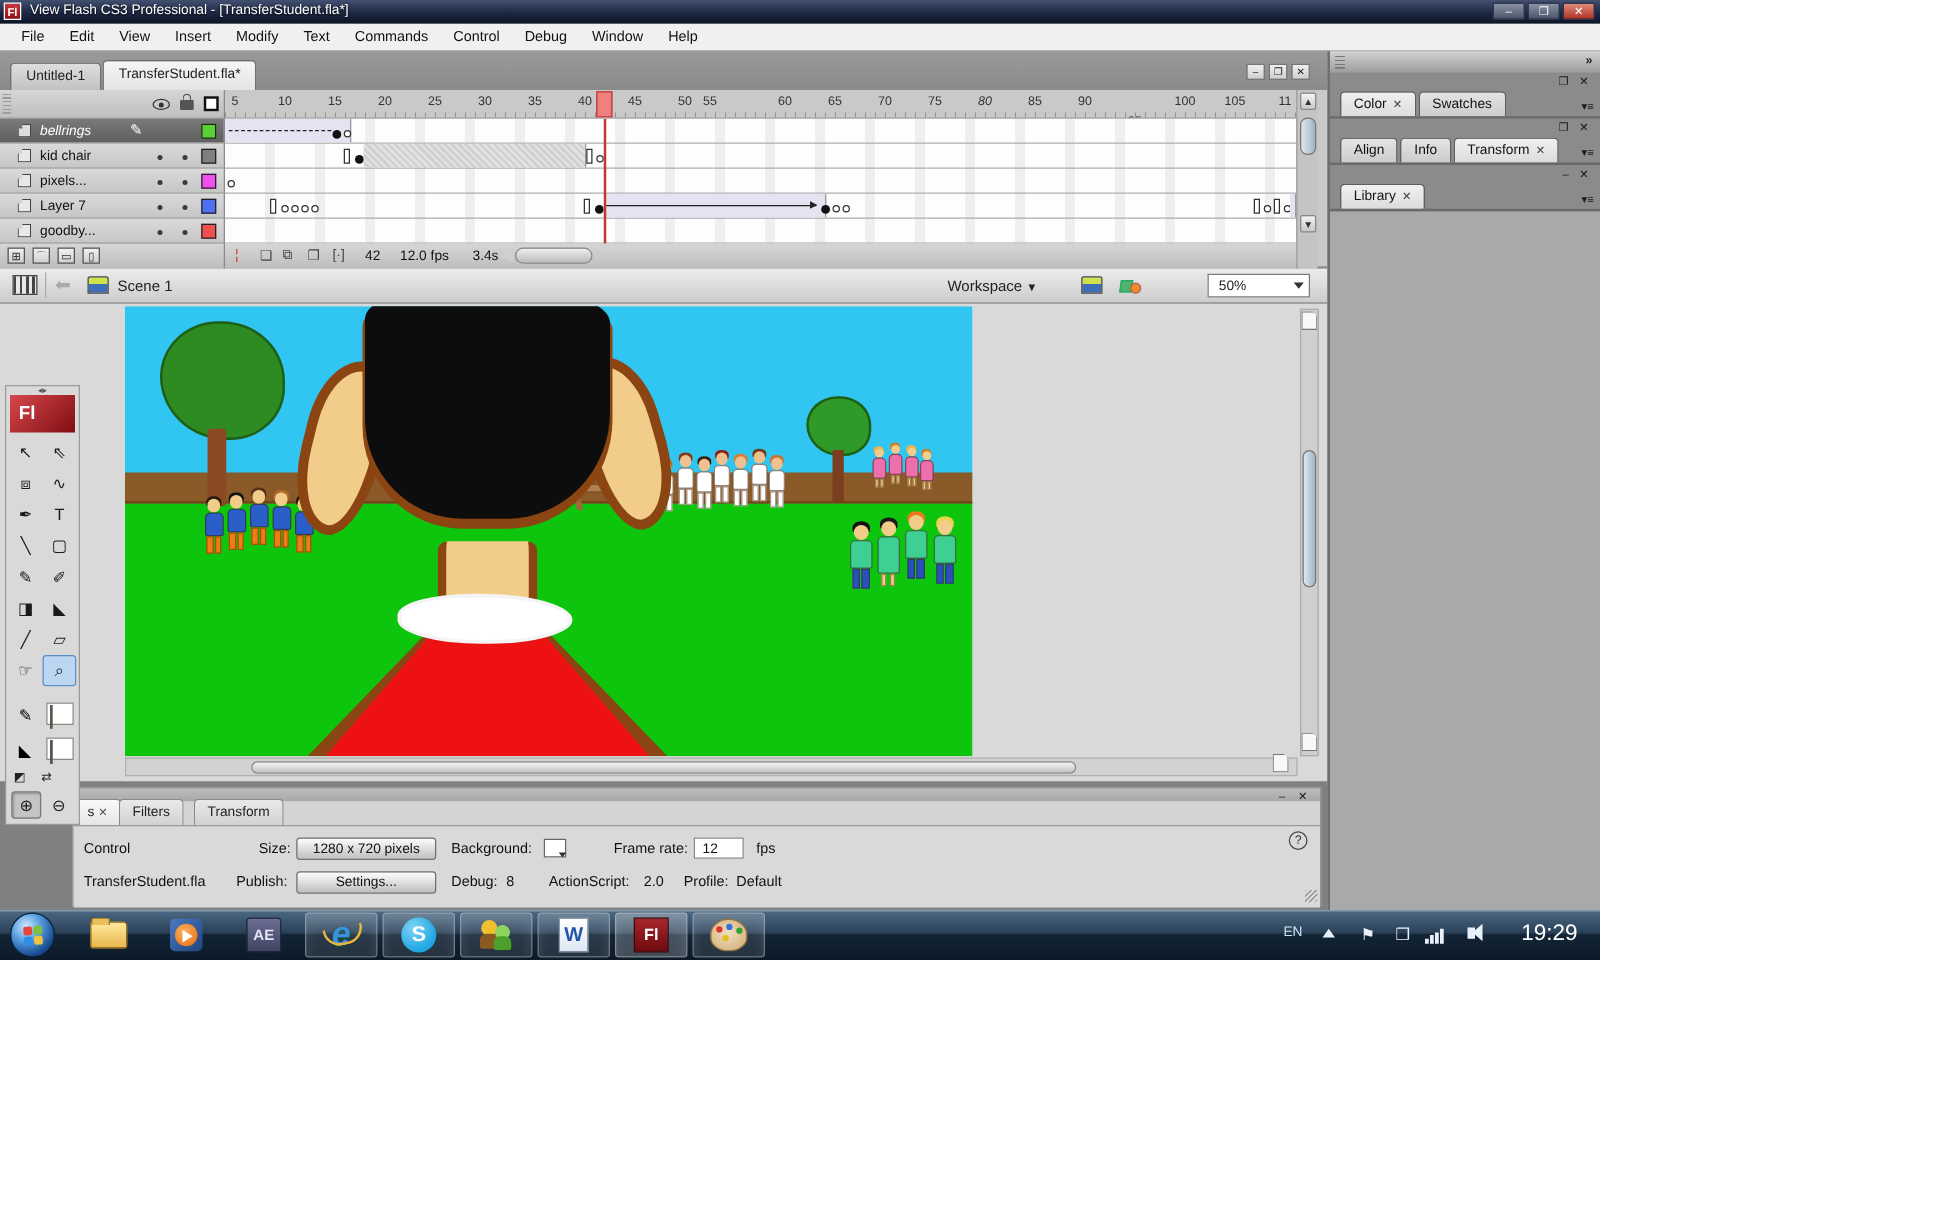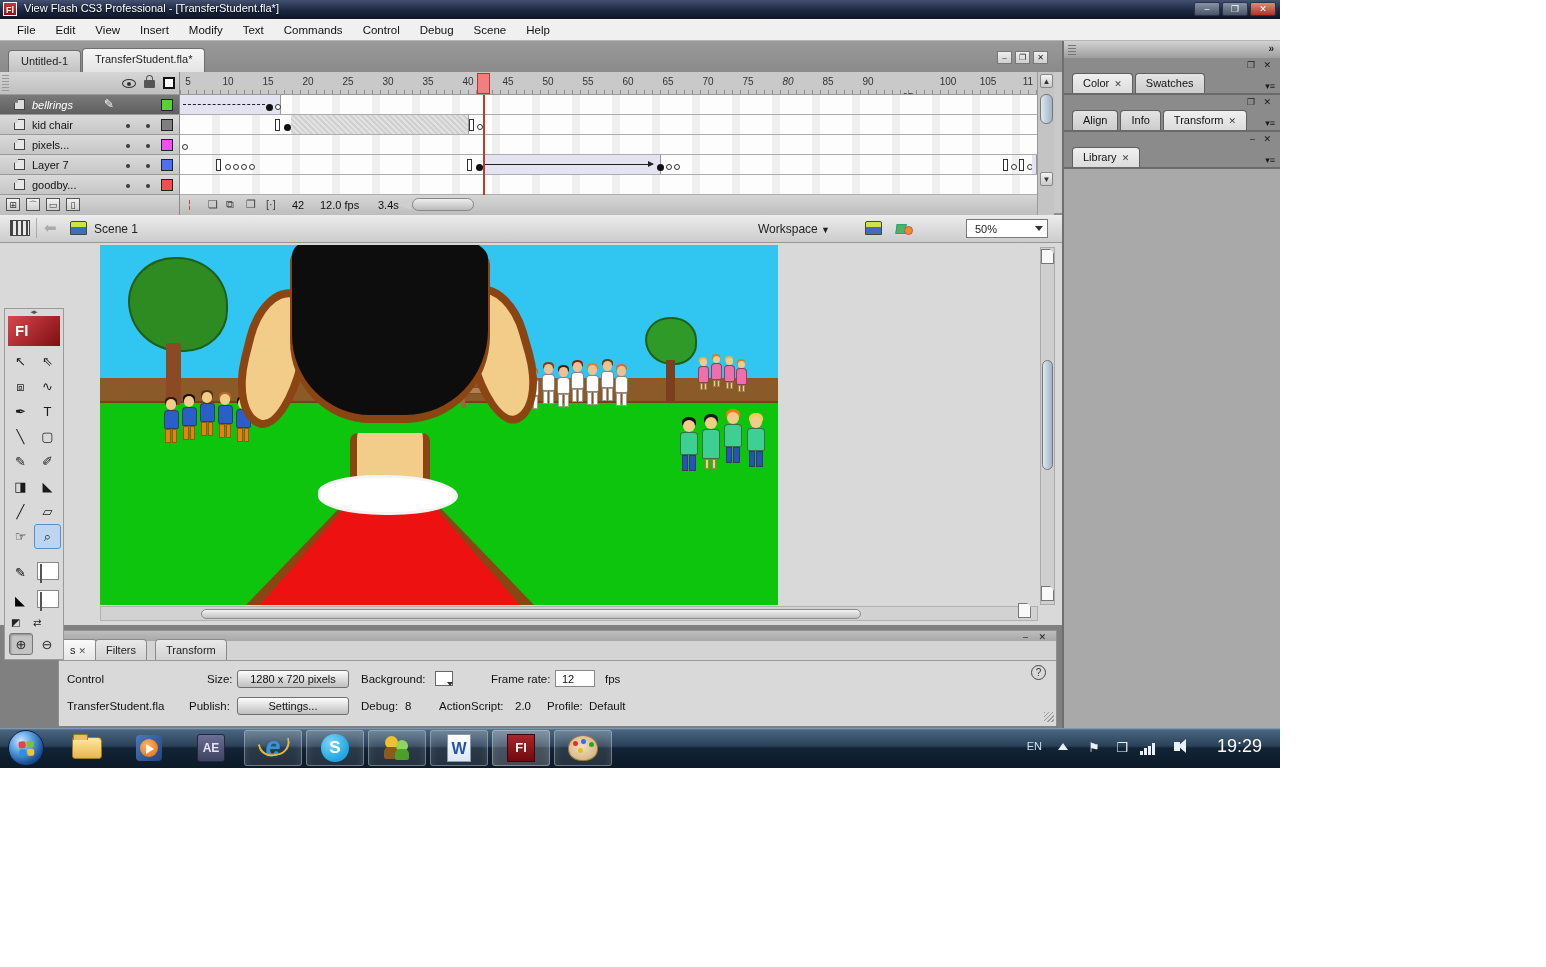--- a/index.html
+++ b/index.html
@@ -204,21 +204,21 @@
   <div id="menubar">
       <div class="menu-item">File</div>
       <div class="menu-item">Edit</div>
       <div class="menu-item">View</div>
       <div class="menu-item">Insert</div>
       <div class="menu-item">Modify</div>
       <div class="menu-item">Text</div>
       <div class="menu-item">Commands</div>
       <div class="menu-item">Control</div>
       <div class="menu-item">Debug</div>
-      <div class="menu-item">Scene</div>
+      <div class="menu-item">Window</div>
       <div class="menu-item">Help</div>
     </div>
 
   <div id="tabstrip">
     <div class="doctab" style="left:8px;">Untitled-1</div>
     <div class="doctab active" style="left:82px;">TransferStudent.fla*</div>
     <div class="docwin-btns">
       <div class="docwin-btn">–</div>
       <div class="docwin-btn">❐</div>
       <div class="docwin-btn">✕</div>
@@ -238,21 +238,21 @@
     <div class="ruler-num" style="left: -4px;">5</div>
         <div class="ruler-num" style="left: 36px;">10</div>
         <div class="ruler-num" style="left: 76px;">15</div>
         <div class="ruler-num" style="left: 116px;">20</div>
         <div class="ruler-num" style="left: 156px;">25</div>
         <div class="ruler-num" style="left: 196px;">30</div>
         <div class="ruler-num" style="left: 236px;">35</div>
         <div class="ruler-num" style="left: 276px;">40</div>
         <div class="ruler-num" style="left: 316px;">45</div>
         <div class="ruler-num" style="left: 356px;">50</div>
-        <div class="ruler-num" style="left: 396px;">55</div>
+        <div class="ruler-num" style="left: 376px;">55</div>
         <div class="ruler-num" style="left: 436px;">60</div>
         <div class="ruler-num" style="left: 476px;">65</div>
         <div class="ruler-num" style="left: 516px;">70</div>
         <div class="ruler-num" style="left: 556px;">75</div>
         <div class="ruler-num" style="left: 596px; font-style: italic;">80</div>
         <div class="ruler-num" style="left: 636px;">85</div>
         <div class="ruler-num" style="left: 676px;">90</div>
         <div class="ruler-num" style="left: 716px; margin-top: 16px;">95</div>
         <div class="ruler-num" style="left: 756px;">100</div>
         <div class="ruler-num" style="left: 796px;">105</div>

